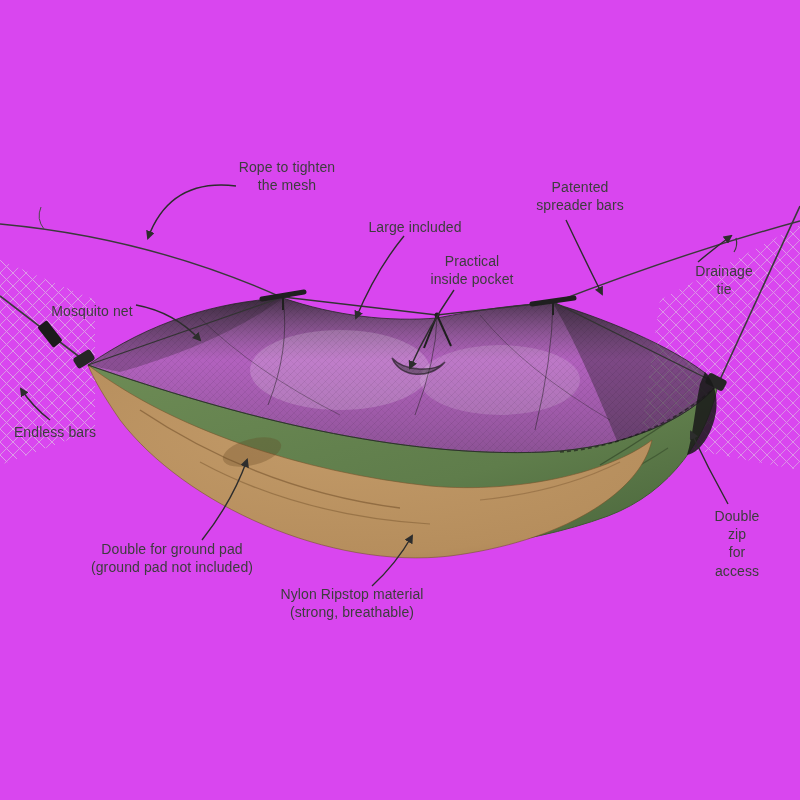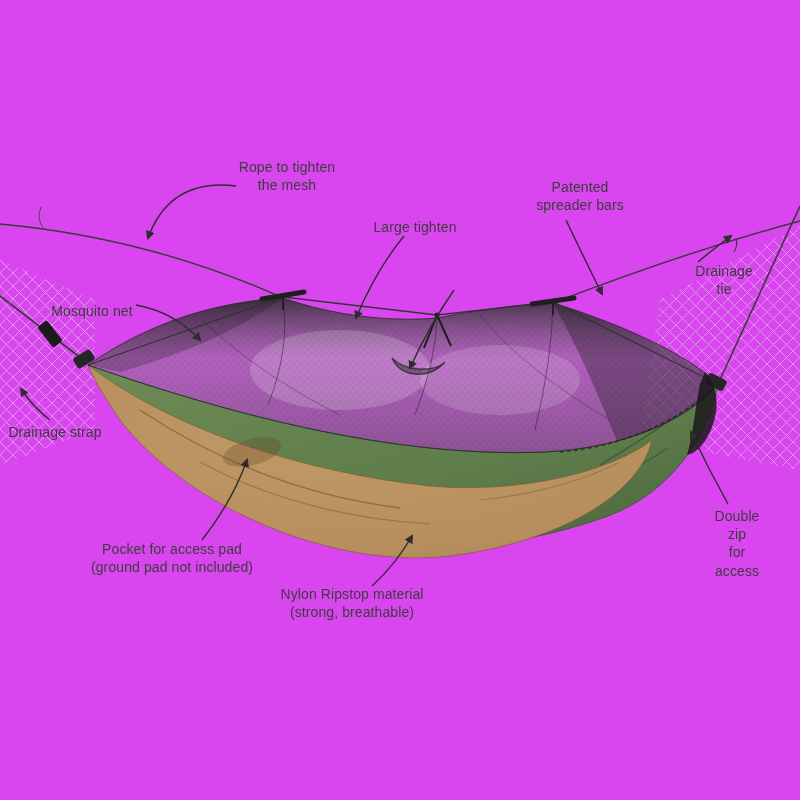--- a/index.html
+++ b/index.html
@@ -132,23 +132,25 @@
       <path d="M 202 540 Q 232 502 247 460" marker-end="url(#ah)"></path>
       <path d="M 372 586 Q 396 564 412 536" marker-end="url(#ah)"></path>
       <path d="M 728 504 Q 708 468 691 432" marker-end="url(#ah)"></path>
     </g>
   </svg>
 
   <div class="callout" style="left:287px; top:158px">Rope to tighten
 the mesh</div>
   <div class="callout" style="left:580px; top:178px">Patented
 spreader bars</div>
-  <div class="callout" style="left:415px; top:218px">Large tighten</div>
+  <div class="callout" style="left:415px; top:218px">Large included</div>
+  <div class="callout" style="left:472px; top:252px">Practical
+inside pocket</div>
   <div class="callout" style="left:724px; top:262px">Drainage tie</div>
   <div class="callout" style="left:92px; top:302px">Mosquito net</div>
-  <div class="callout" style="left:55px; top:423px">Drainage strap</div>
-  <div class="callout" style="left:172px; top:540px">Pocket for access pad
+  <div class="callout" style="left:55px; top:423px">Endless bars</div>
+  <div class="callout" style="left:172px; top:540px">Double for ground pad
 (ground pad not included)</div>
   <div class="callout" style="left:737px; top:507px">Double zip
 for access</div>
   <div class="callout" style="left:352px; top:585px">Nylon Ripstop material
 (strong, breathable)</div>
 </div>
 
 </body></html>

